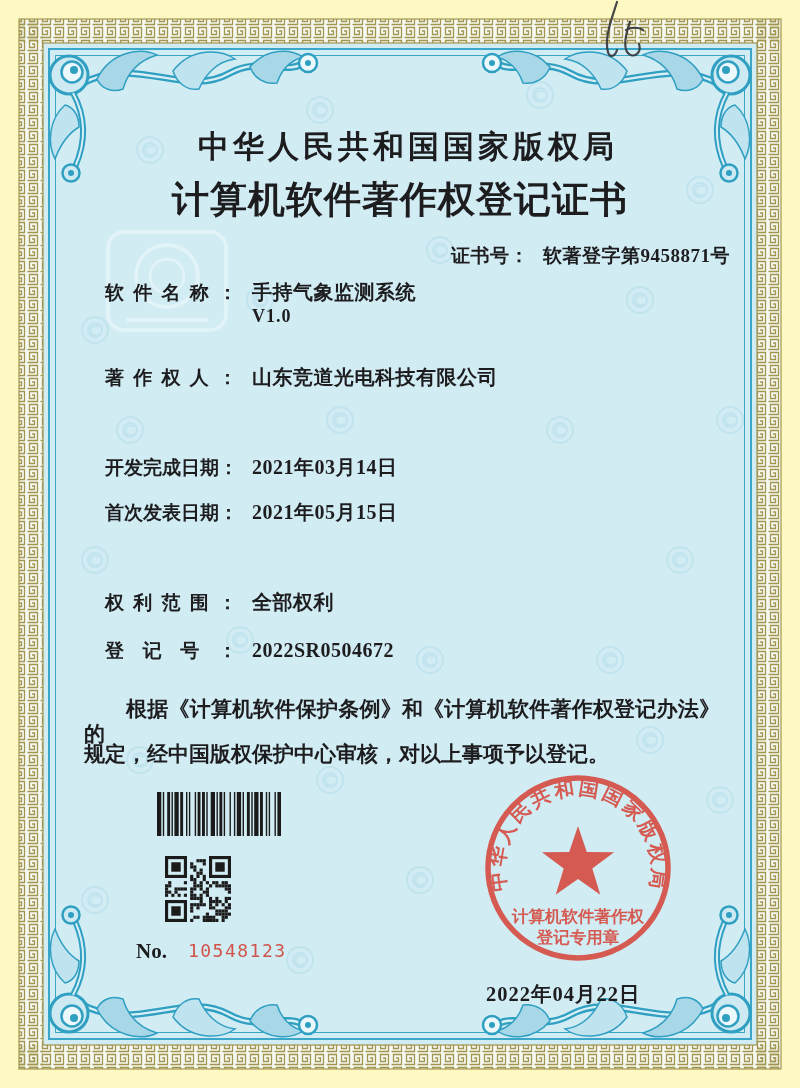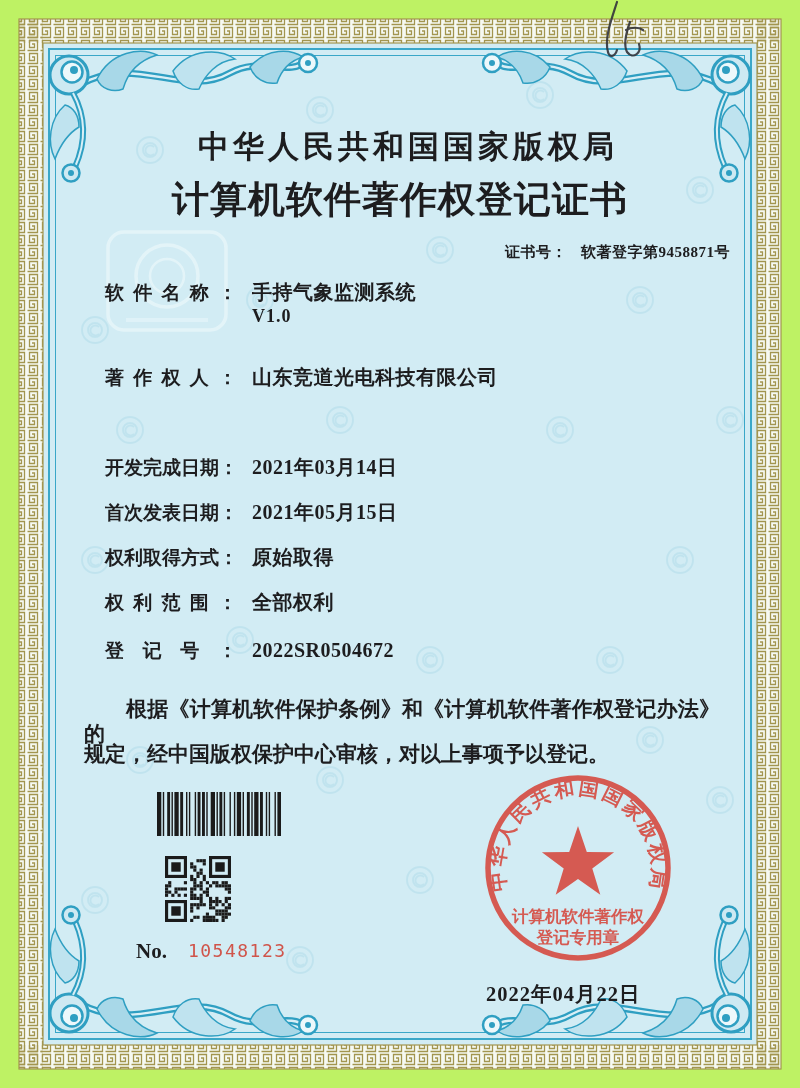--- a/index.html
+++ b/index.html
@@ -1,24 +1,24 @@
 <!DOCTYPE html>
 <html><head>
 <meta charset="utf-8">
 <style>
   html,body{margin:0;padding:0;background:#eef6fa;}
-  .page{position:relative;width:800px;height:1088px;background:#bef264;overflow:hidden;
+  .page{position:relative;width:800px;height:1088px;background:#fef9c3;overflow:hidden;
         font-family:"Liberation Serif","DejaVu Serif",serif;color:#1d1d1f;}
   .deco{position:absolute;left:0;top:0;width:800px;height:1088px;}
   .abs{position:absolute;}
   .authority{left:0;right:0;top:130px;text-align:center;padding-left:16px;
              font-size:31px;font-weight:bold;letter-spacing:4px;line-height:1.1;}
   .cert-title{left:0;right:0;top:179px;text-align:center;
               font-size:37px;font-weight:bold;letter-spacing:1px;line-height:1.15;}
-  .certno-line{top:243px;right:70px;font-size:15px;font-weight:bold;letter-spacing:.5px;}
+  .certno-line{top:243px;right:70px;font-size:19px;font-weight:bold;letter-spacing:.5px;}
   .certno-line .gap{display:inline-block;width:14px;}
   .frow{left:105px;font-size:20px;font-weight:bold;white-space:nowrap;line-height:1.1;}
   .flabel{display:inline-block;width:132px;font-size:19px;text-align:justify;text-align-last:justify;vertical-align:baseline;}
   .fvalue{margin-left:15px;letter-spacing:.5px;margin-top:44px;}
   .fvalue2{left:252px;font-size:18px;font-weight:bold;letter-spacing:1px;}
   .stmt{left:84px;width:636px;font-size:21px;font-weight:bold;line-height:1.2;}
   .stmt.l1{text-align:justify;text-align-last:justify;text-indent:42px;}
   .serial-row{left:136px;top:939px;font-size:21px;font-weight:bold;white-space:nowrap;}
   .serial-num{font-family:"DejaVu Sans Mono",monospace;font-weight:normal;font-size:18px;
               letter-spacing:1.5px;margin-left:21px;position:relative;top:-1px;}
@@ -187,23 +187,20 @@
   </div>
 
   <div class="abs frow" style="top:456px">
     <span class="flabel">开发完成日期：</span><span class="fvalue">2021年03月14日</span>
   </div>
 
   <div class="abs frow" style="top:501px">
     <span class="flabel">首次发表日期：</span><span class="fvalue">2021年05月15日</span>
   </div>
 
-  <div class="abs frow" style="top:546px">
-    <span class="flabel">权利取得方式：</span><span class="fvalue">原始取得</span>
-  </div>
 
   <div class="abs frow" style="top:591px">
     <span class="flabel">权利范围：</span><span class="fvalue">全部权利</span>
   </div>
 
   <div class="abs frow" style="top:639px">
     <span class="flabel">登记号：</span><span class="fvalue">2022SR0504672</span>
   </div>
 
   <div class="abs stmt l1" style="top:697px">根据《计算机软件保护条例》和《计算机软件著作权登记办法》的</div>

